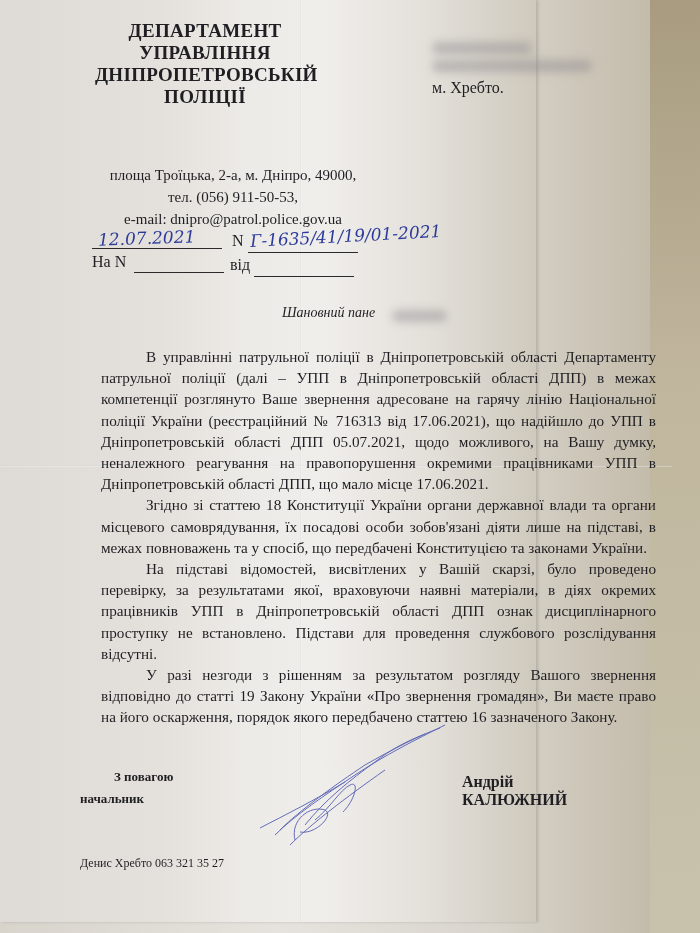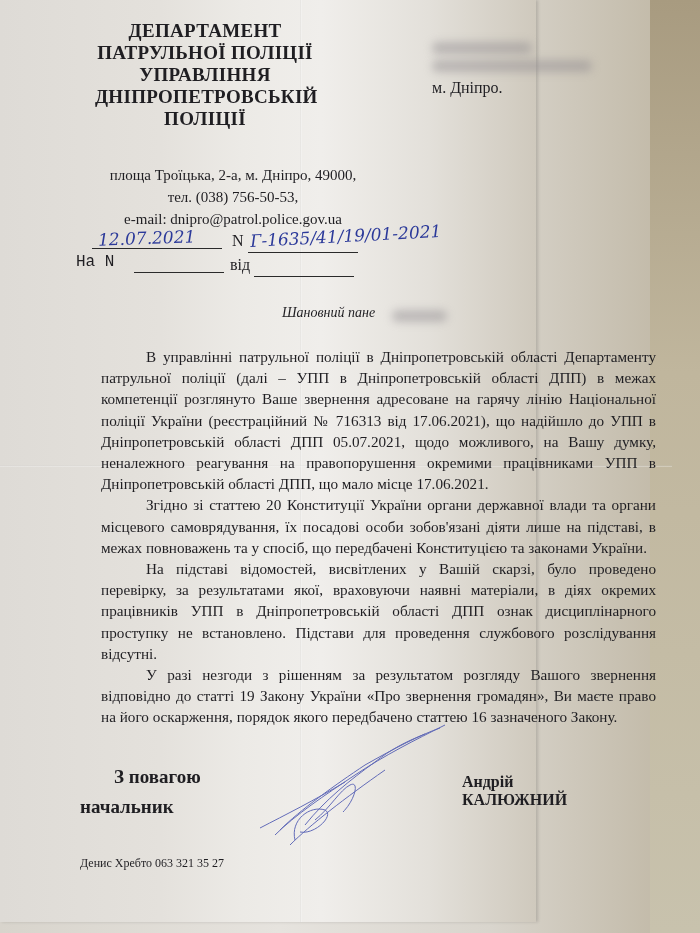--- a/index.html
+++ b/index.html
@@ -57,77 +57,76 @@
       position: absolute; left: 282px; top: 305px;
       font-weight: normal; font-style: italic; font-size: 14px;
     }
     .body-text {
       position: absolute; left: 85px; top: 346px; width: 555px;
       font-size: 15.2px; line-height: 21.2px; text-align: justify; margin-left: 16px;
     }
     .body-text p { margin: 0; text-indent: 45px; }
     .closing {
       position: absolute; left: 80px; top: 766px;
-      font-weight: bold; font-size: 19px; line-height: 22px;
+      font-weight: bold; font-size: 13px; line-height: 22px;
     }
     .closing .c1 { display: block; padding-left: 34px; }
-    .closing .c2 { display: block; margin-top: 8px; }
+    .closing .c2 { display: block; }
     .signer {
       position: absolute; left: 462px; top: 773px;
       font-weight: bold; font-size: 16px;
     }
     .signature { position: absolute; left: 255px; top: 720px; width: 200px; height: 130px; }
     .contact {
       position: absolute; left: 80px; top: 856px; font-size: 12px;
     }
   </style>
 </head>
 <body>
 
 <div class="wall"></div>
 
 <div class="paper">
   <div class="fold-v"></div>
   <div class="fold-h"></div>
 
   <div class="header">
     <div>ДЕПАРТАМЕНТ</div>
-    <div>ПАТРУЛЬНОЇ ПОЛІЦІЇ</div>
     <div>УПРАВЛІННЯ</div>
     <div>ДНІПРОПЕТРОВСЬКІЙ</div>
     <div>ПОЛІЦІЇ</div>
   </div>
 
   <div class="address">
     <span class="addr-line">площа Троїцька, 2-а, м. Дніпро, 49000,</span>
-    <span class="addr-line">тел. (038) 756-50-53,</span>
+    <span class="addr-line">тел. (056) 911-50-53,</span>
     <span class="addr-line">e-mail: dnipro@patrol.police.gov.ua</span>
   </div>
 
   <div class="blur-line" style="left:432px; top:42px; width:100px;"></div>
   <div class="blur-line" style="left:432px; top:60px; width:160px;"></div>
-  <div class="city">м. Дніпро.</div>
+  <div class="city">м. Хребто.</div>
 
   <div class="underline" style="left:92px; top:248px; width:130px;"></div>
   <div class="handwritten" style="left:98px; top:228px; transform:rotate(-2deg);">12.07.2021</div>
   <div class="regline" style="left:232px; top:232px;">N</div>
   <div class="underline" style="left:248px; top:252px; width:110px;"></div>
   <div class="handwritten" style="left:250px; top:226px; transform:rotate(-3deg);">Г-1635/41/19/01-2021</div>
 
-  <div class="regline" style="left:76px; top:253px;font-family:Liberation Mono, monospace;">На N</div>
+  <div class="regline" style="left:92px; top:253px;">На N</div>
   <div class="underline" style="left:134px; top:272px; width:90px;"></div>
   <div class="regline" style="left:230px; top:256px;">від</div>
   <div class="underline" style="left:254px; top:276px; width:100px;"></div>
 
   <div class="greeting">Шановний пане</div>
   <div class="blur-line" style="left:392px; top:310px; width:55px;"></div>
 
   <div class="body-text">
     <p>В управлінні патрульної поліції в Дніпропетровській області Департаменту патрульної поліції (далі – УПП в Дніпропетровській області ДПП) в межах компетенції розглянуто Ваше звернення адресоване на гарячу лінію Національної поліції України (реєстраційний № 716313 від 17.06.2021), що надійшло до УПП в Дніпропетровській області ДПП 05.07.2021, щодо можливого, на Вашу думку, неналежного реагування на правопорушення окремими працівниками УПП в Дніпропетровській області ДПП, що мало місце 17.06.2021.</p>
-    <p>Згідно зі статтею 20 Конституції України органи державної влади та органи місцевого самоврядування, їх посадові особи зобов'язані діяти лише на підставі, в межах повноважень та у спосіб, що передбачені Конституцією та законами України.</p>
+    <p>Згідно зі статтею 18 Конституції України органи державної влади та органи місцевого самоврядування, їх посадові особи зобов'язані діяти лише на підставі, в межах повноважень та у спосіб, що передбачені Конституцією та законами України.</p>
     <p>На підставі відомостей, висвітлених у Вашій скарзі, було проведено перевірку, за результатами якої, враховуючи наявні матеріали, в діях окремих працівників УПП в Дніпропетровській області ДПП ознак дисциплінарного проступку не встановлено. Підстави для проведення службового розслідування відсутні.</p>
     <p>У разі незгоди з рішенням за результатом розгляду Вашого звернення відповідно до статті 19 Закону України «Про звернення громадян», Ви маєте право на його оскарження, порядок якого передбачено статтею 16 зазначеного Закону.</p>
   </div>
 
   <div class="closing">
     <span class="c1">З повагою</span>
     <span class="c2">начальник</span>
   </div>
 
   <svg class="signature" viewBox="0 0 200 130">

